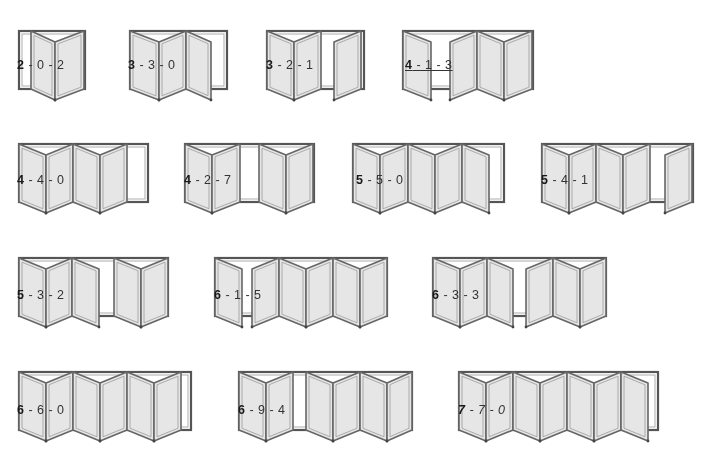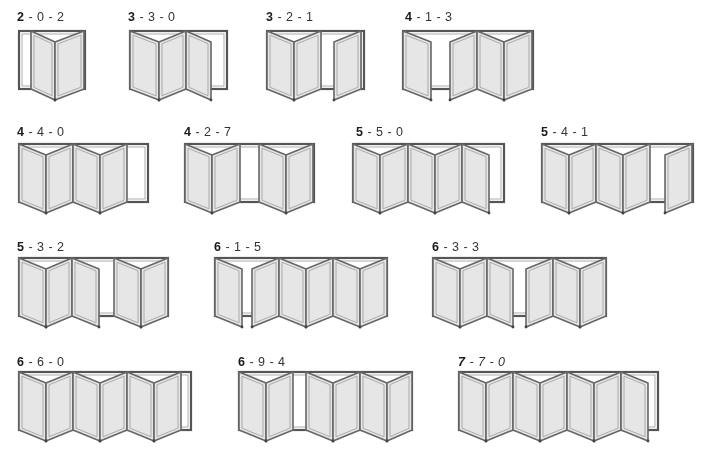--- a/index.html
+++ b/index.html
@@ -1,17 +1,17 @@
 <!DOCTYPE html>
 <html><head>
 <meta charset="utf-8">
 <style>
   html,body{margin:0;padding:0;background:#ffffff;}
   body{width:715px;height:460px;position:relative;overflow:hidden;font-family:"Liberation Sans",sans-serif;}
-  .label{position:absolute;font-size:12.5px;color:#333333;letter-spacing:0.5px;white-space:nowrap;}
+  .label{position:absolute;font-size:12.5px;color:#333333;letter-spacing:0.5px;white-space:nowrap;margin-top:48px;}
   .label .lead{font-weight:bold;color:#1a1a1a;}
   svg.diag{position:absolute;left:0;top:0;overflow:visible;}
 </style>
 </head>
 <body>
 
 <div id="root">
     <svg class="diag" width="715" height="460">
       <g>
         <rect x="19" y="31" width="66" height="58" fill="none" stroke="#555555" stroke-width="2.2"></rect>
@@ -264,21 +264,21 @@
         <polygon points="597,384.77777777777777 618,376.22222222222223 618,428.22222222222223 597,436.77777777777777" fill="none" stroke="#9a9a9a" stroke-width="0.8"></polygon>
         <circle cx="594" cy="441" r="1.4" fill="#444444"></circle>
         <polygon points="621,372 648,383 648,441 621,430" fill="#e6e6e6" stroke="#666666" stroke-width="1.6" stroke-linejoin="round"></polygon>
         <polygon points="624,376.22222222222223 645,384.77777777777777 645,436.77777777777777 624,428.22222222222223" fill="none" stroke="#9a9a9a" stroke-width="0.8"></polygon>
         <circle cx="648" cy="441" r="1.4" fill="#444444"></circle>
       </g>
     </svg>
     <div class="label" style="left: 17px; top: 10px;"><span class="lead">2</span><span> - 0 - 2</span></div>
     <div class="label" style="left: 128px; top: 10px;"><span class="lead">3</span><span> - 3 - 0</span></div>
     <div class="label" style="left: 266px; top: 10px;"><span class="lead">3</span><span> - 2 - 1</span></div>
-    <div class="label" style="left: 405px; top: 10px;"><span class="lead">4</span><span> - 1 - 3</span></div>
+    <div class="label" style="left: 405px; top: 10px; text-decoration: underline;"><span class="lead">4</span><span> - 1 - 3</span></div>
     <div class="label" style="left: 17px; top: 125px;"><span class="lead">4</span><span> - 4 - 0</span></div>
     <div class="label" style="left: 184px; top: 125px;"><span class="lead">4</span><span> - 2 - 7</span></div>
     <div class="label" style="left: 356px; top: 125px;"><span class="lead">5</span><span> - 5 - 0</span></div>
     <div class="label" style="left: 541px; top: 125px;"><span class="lead">5</span><span> - 4 - 1</span></div>
     <div class="label" style="left: 17px; top: 240px;"><span class="lead">5</span><span> - 3 - 2</span></div>
     <div class="label" style="left: 214px; top: 240px;"><span class="lead">6</span><span> - 1 - 5</span></div>
     <div class="label" style="left: 432px; top: 240px;"><span class="lead">6</span><span> - 3 - 3</span></div>
     <div class="label" style="left: 17px; top: 355px;"><span class="lead">6</span><span> - 6 - 0</span></div>
     <div class="label" style="left: 238px; top: 355px;"><span class="lead">6</span><span> - 9 - 4</span></div>
     <div class="label" style="left: 458px; top: 355px; font-style: italic;"><span class="lead">7</span><span> - 7 - 0</span></div>

